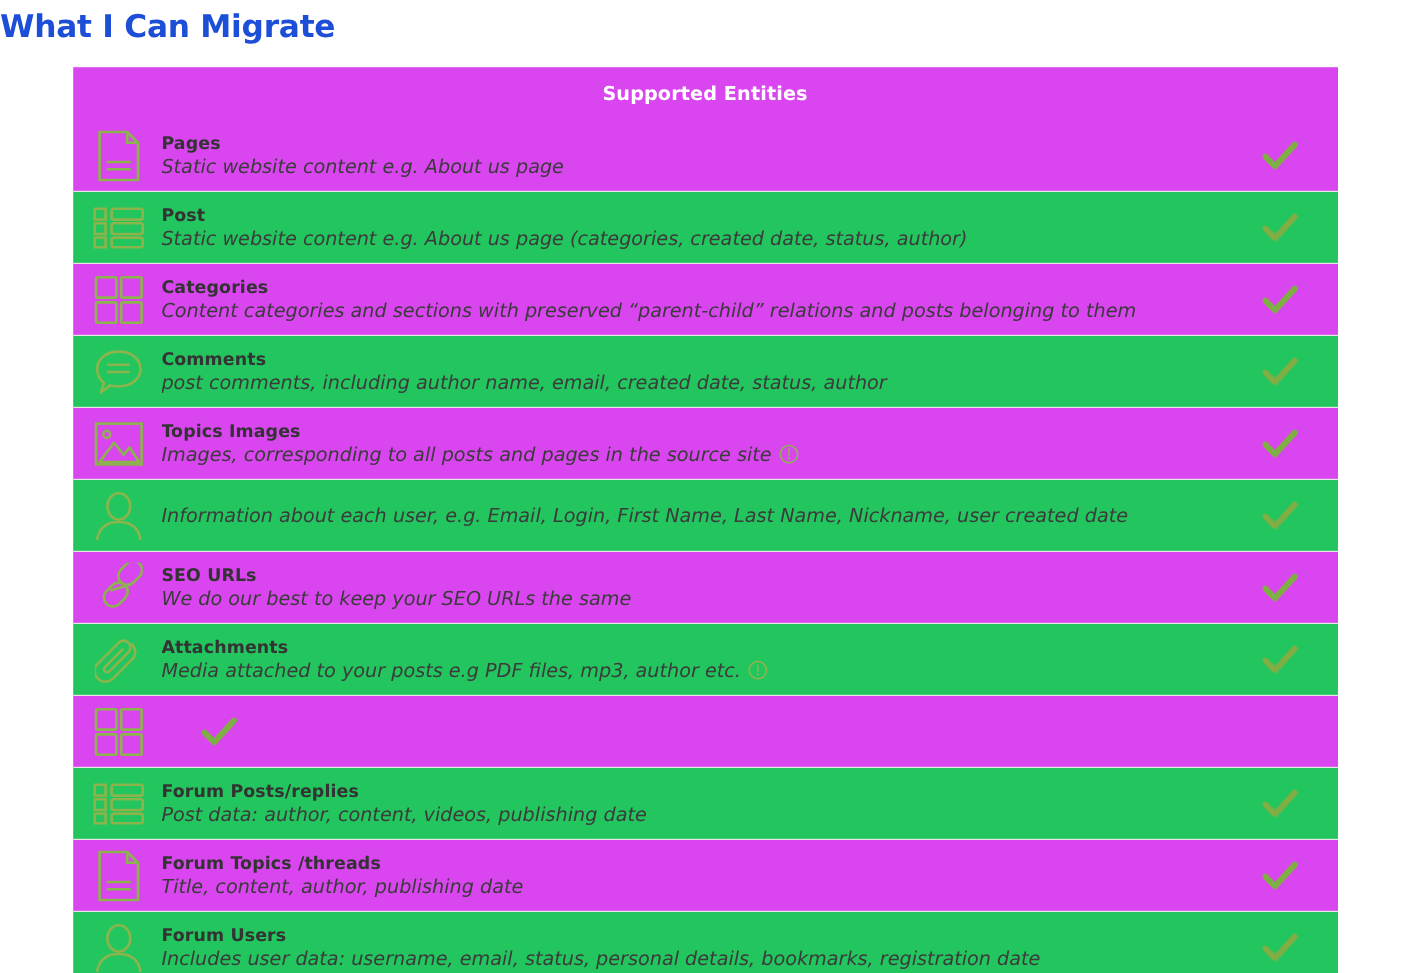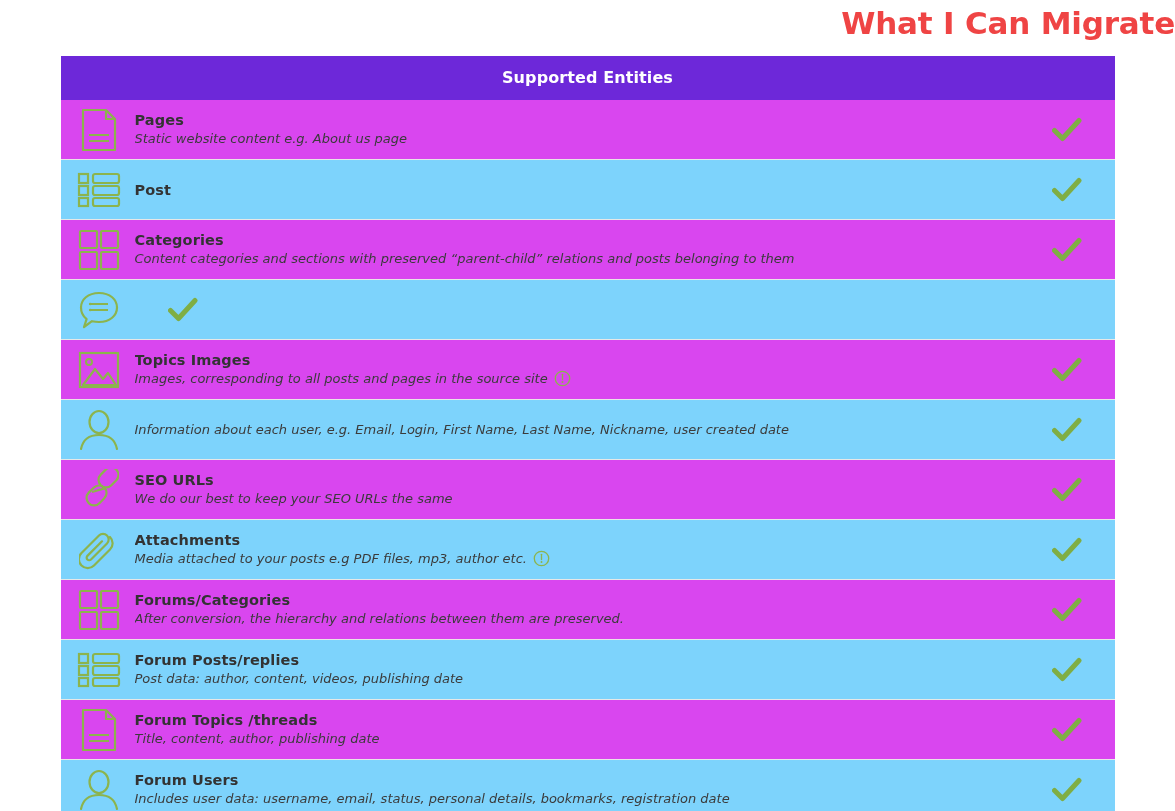--- a/index.html
+++ b/index.html
@@ -8,52 +8,52 @@
     background: #ffffff;
   }
   body {
     width: 1175px;
     height: 811px;
     overflow: hidden;
     font-family: "Liberation Sans", sans-serif;
     -webkit-font-smoothing: antialiased;
   }
   .page-title {
-    text-align: right;
-    font-size: 31px;
+    text-align: left;
+    font-size: 26px;
     font-weight: bold;
-    color: #ef4444;
+    color: #1d4ed8;
     letter-spacing: -0.2px;
     margin: 0;
     padding: 4px 0 0 0;
     line-height: 38px;
     font-family: "DejaVu Sans", sans-serif;
   }
   .table-wrap {
     width: 1054px;
     margin: 14px auto 0 auto;
   }
   .table-header {
-    background: #6d28d9;
+    background: #d946ef;
     color: #ffffff;
     text-align: center;
     font-weight: bold;
     font-size: 16px;
     height: 44px;
     line-height: 44px;
     letter-spacing: 0.1px;
     font-family: "DejaVu Sans", sans-serif;
   }
   .row {
     display: flex;
     align-items: center;
     height: 60px;
     border-bottom: 1px solid #e7e7e7;
     box-sizing: border-box;
-    background: #7dd3fc;
+    background: #22c55e;
   }
   .row.tint {
     background: #d946ef;
   }
   .cell-icon {
     width: 74px;
     min-width: 74px;
     display: flex;
     align-items: center;
     justify-content: center;
@@ -67,21 +67,21 @@
   }
   .ent-title {
     font-size: 14.5px;
     font-weight: bold;
     color: #333333;
     line-height: 18px;
     font-family: "DejaVu Sans", sans-serif;
     letter-spacing: 0.1px;
   }
   .ent-desc {
-    font-size: 13px;
+    font-size: 16px;
     font-style: italic;
     color: #3b3b3b;
     line-height: 19px;
     font-family: "DejaVu Sans", sans-serif;
     white-space: nowrap;
     display: flex;
     align-items: center;
     gap: 6px;
   }
   .cell-check {
@@ -138,20 +138,23 @@
               <rect x="2" y="14" width="9" height="9" fill="none" stroke="#8cb44d" stroke-width="2.2"></rect>
               <rect x="2" y="26" width="9" height="8" fill="none" stroke="#8cb44d" stroke-width="2.2"></rect>
               <rect x="16" y="2" width="26" height="9" rx="2" fill="none" stroke="#8cb44d" stroke-width="2.2"></rect>
               <rect x="16" y="14" width="26" height="9" rx="2" fill="none" stroke="#8cb44d" stroke-width="2.2"></rect>
               <rect x="16" y="26" width="26" height="8" rx="2" fill="none" stroke="#8cb44d" stroke-width="2.2"></rect>
             </svg>
           </span>
         </div>
         <div class="cell-text">
           <div class="ent-title">Post</div>
+          <div class="ent-desc">
+            <span>Static website content e.g. About us page (categories, created date, status, author)</span>
+          </div>
         </div>
         <div class="cell-check">
           <span>
             <svg width="30" height="26" viewBox="0 0 30 26">
               <path d="M2.5 13.5 L10.5 21.5 L27 3.5" fill="none" stroke="#7fae44" stroke-width="5" stroke-linecap="round" stroke-linejoin="round"></path>
             </svg>
           </span>
         </div>
       </div>
       <div class="row tint">
@@ -183,20 +186,26 @@
         <div class="cell-icon">
           <span>
             <svg width="42" height="40" viewBox="0 0 42 40">
               <path d="M21 3 C32 3 39 9.5 39 17.5 C39 25.5 32 32 21 32 C18.5 32 16.2 31.7 14 31.2 L6 37 L8.6 29.2 C5.1 26.3 3 22.2 3 17.5 C3 9.5 10 3 21 3 Z" fill="none" stroke="#8cb44d" stroke-width="2.2" stroke-linejoin="round"></path>
               <line x1="13" y1="14" x2="30" y2="14" stroke="#8cb44d" stroke-width="2"></line>
               <line x1="13" y1="20" x2="30" y2="20" stroke="#8cb44d" stroke-width="2"></line>
               <circle cx="12.2" cy="14" r="1.3" fill="#8cb44d"></circle>
               <circle cx="12.2" cy="20" r="1.3" fill="#8cb44d"></circle>
             </svg>
           </span>
+        </div>
+        <div class="cell-text">
+          <div class="ent-title">Comments</div>
+          <div class="ent-desc">
+            <span>post comments, including author name, email, created date, status, author</span>
+          </div>
         </div>
         <div class="cell-check">
           <span>
             <svg width="30" height="26" viewBox="0 0 30 26">
               <path d="M2.5 13.5 L10.5 21.5 L27 3.5" fill="none" stroke="#7fae44" stroke-width="5" stroke-linecap="round" stroke-linejoin="round"></path>
             </svg>
           </span>
         </div>
       </div>
       <div class="row tint">
@@ -311,26 +320,20 @@
         <div class="cell-icon">
           <span>
             <svg width="42" height="42" viewBox="0 0 42 42">
               <rect x="2" y="2" width="17" height="17" rx="1" fill="none" stroke="#8cb44d" stroke-width="2.2"></rect>
               <rect x="23" y="2" width="17" height="17" rx="1" fill="none" stroke="#8cb44d" stroke-width="2.2"></rect>
               <rect x="2" y="23" width="17" height="17" rx="1" fill="none" stroke="#8cb44d" stroke-width="2.2"></rect>
               <rect x="23" y="23" width="17" height="17" rx="1" fill="none" stroke="#8cb44d" stroke-width="2.2"></rect>
             </svg>
           </span>
         </div>
-        <div class="cell-text">
-          <div class="ent-title">Forums/Categories</div>
-          <div class="ent-desc">
-            <span>After conversion, the hierarchy and relations between them are preserved.</span>
-          </div>
-        </div>
         <div class="cell-check">
           <span>
             <svg width="30" height="26" viewBox="0 0 30 26">
               <path d="M2.5 13.5 L10.5 21.5 L27 3.5" fill="none" stroke="#7fae44" stroke-width="5" stroke-linecap="round" stroke-linejoin="round"></path>
             </svg>
           </span>
         </div>
       </div>
       <div class="row">
         <div class="cell-icon">

